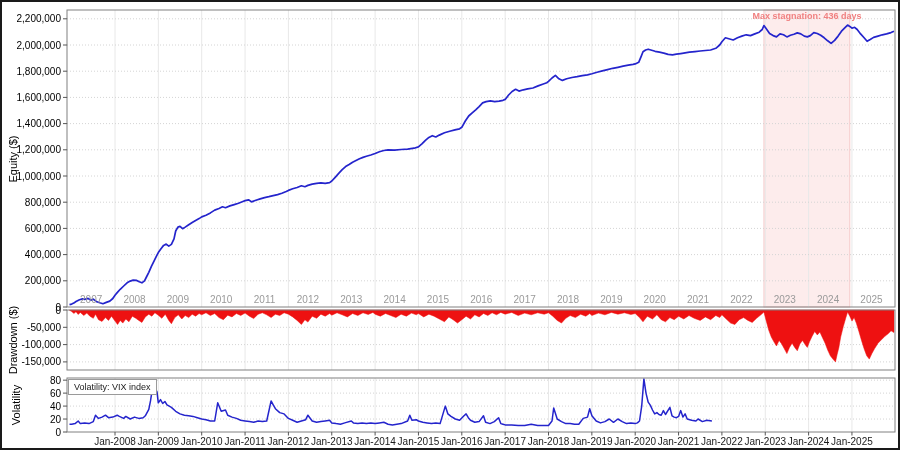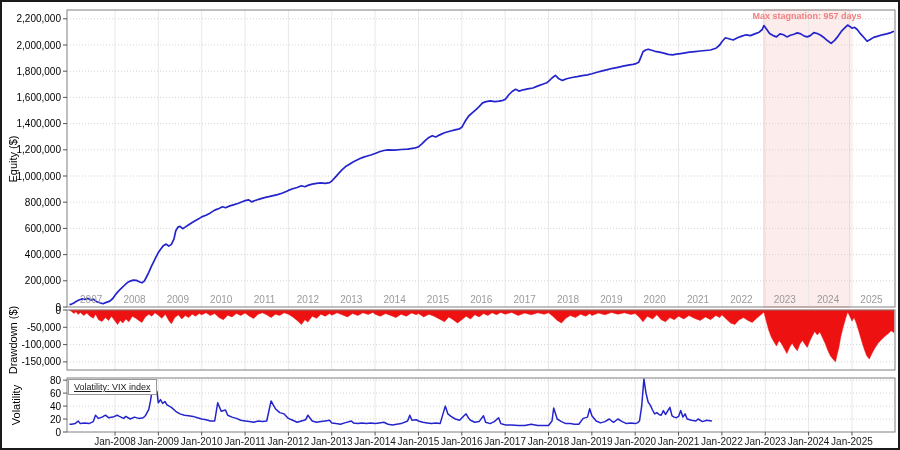--- a/index.html
+++ b/index.html
@@ -211,16 +211,16 @@
         <text x="806.6" y="443" text-anchor="middle" font-size="10" fill="#1a1a1a">Jan-2024</text>
         <line x1="849.95" y1="430" x2="849.95" y2="433.5" stroke="#555" stroke-width="1"></line>
         <text x="849.95" y="443" text-anchor="middle" font-size="10" fill="#1a1a1a">Jan-2025</text>
       </g>
     </svg>
 
   <div class="vlabel" style="left:11px;top:157px;">Equity ($)</div>
   <div class="vlabel" style="left:11px;top:338px;">Drawdown ($)</div>
   <div class="vlabel" style="left:14px;top:403px;">Volatility</div>
 
-  <div class="stag-label" id="stag-label" style="left: 805px; top: 9px; color: rgb(240, 128, 128);">Max stagnation: 957 days</div>
-
-  <div class="legend-box" style="left:66px;top:377px;text-decoration:underline;">Volatility: VIX index</div>
+  <div class="stag-label" id="stag-label" style="left: 805px; top: 9px; color: rgb(240, 128, 128);">Max stagnation: 436 days</div>
+
+  <div class="legend-box" style="left:66px;top:377px;">Volatility: VIX index</div>
 </div>
 
 </body></html>

